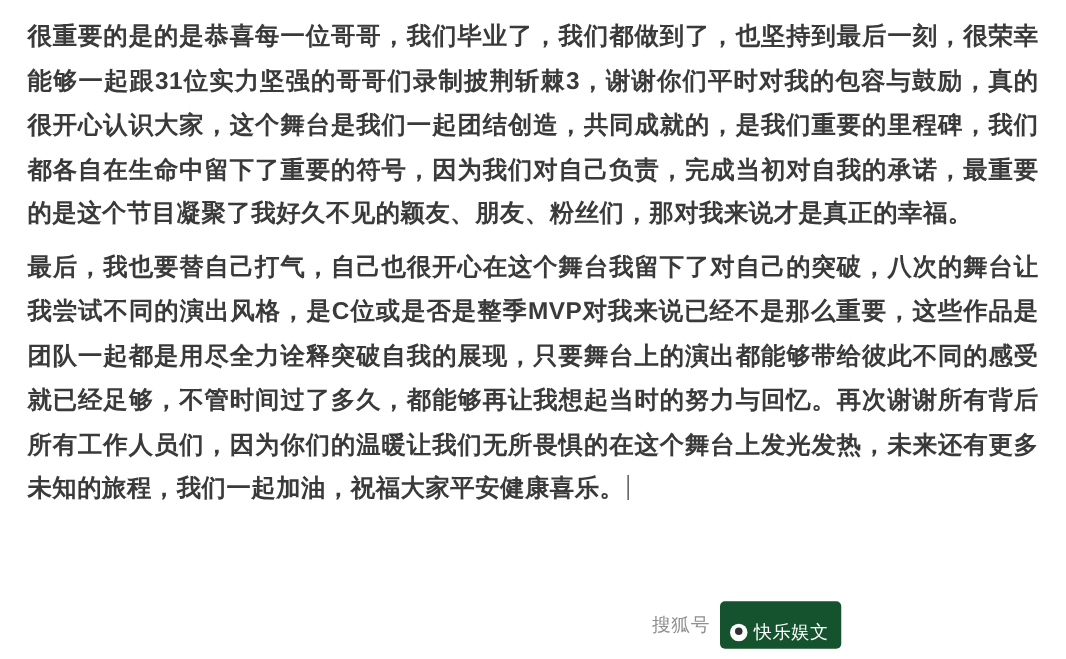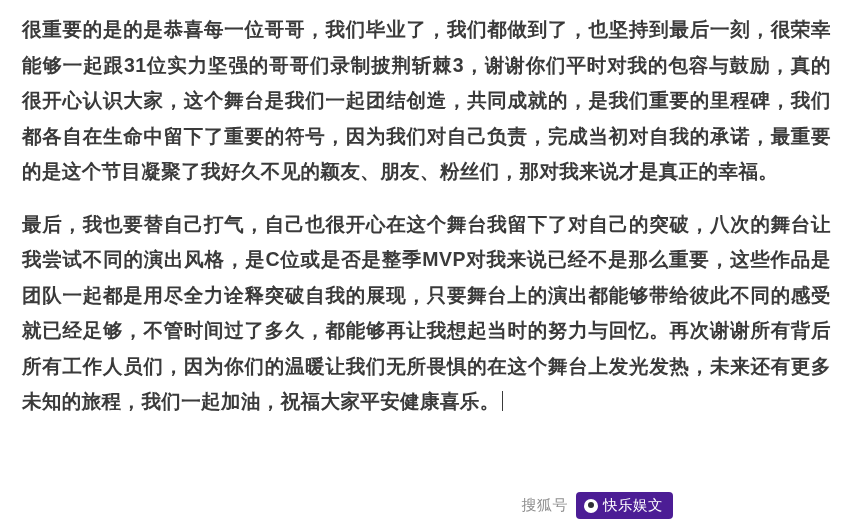--- a/index.html
+++ b/index.html
@@ -29,21 +29,21 @@
     letter-spacing: 0.4px;
     text-align: justify;
     text-justify: inter-ideograph;
     font-weight: bold;
   }
   .para {
     margin: 0;
     padding: 0;
   }
   .para + .para {
-    margin-top: 17px;
+    margin-top: 7px;
   }
   .caret {
     display: inline-block;
     width: 1px;
     height: 20px;
     background: #3a3a3a;
     vertical-align: -3px;
     margin-left: 2px;
   }
   #footer {
@@ -63,24 +63,24 @@
   }
   .brand-text {
     color: #8f8f8f;
     font-size: 15px;
     letter-spacing: 0.5px;
   }
   .badge {
     display: inline-flex;
     align-items: center;
     gap: 5px;
-    background: #4c1d95;
+    background: #14532d;
     color: #ffffff;
     font-size: 14.5px;
-    padding: 4px 10px 4px 8px;
+    padding: 15px 10px 4px 8px;
     border-radius: 4px;
     letter-spacing: 0.5px;
   }
   .badge-dot {
     width: 14px;
     height: 14px;
     border-radius: 50%;
     background: #ffffff;
     position: relative;
     flex: 0 0 auto;

